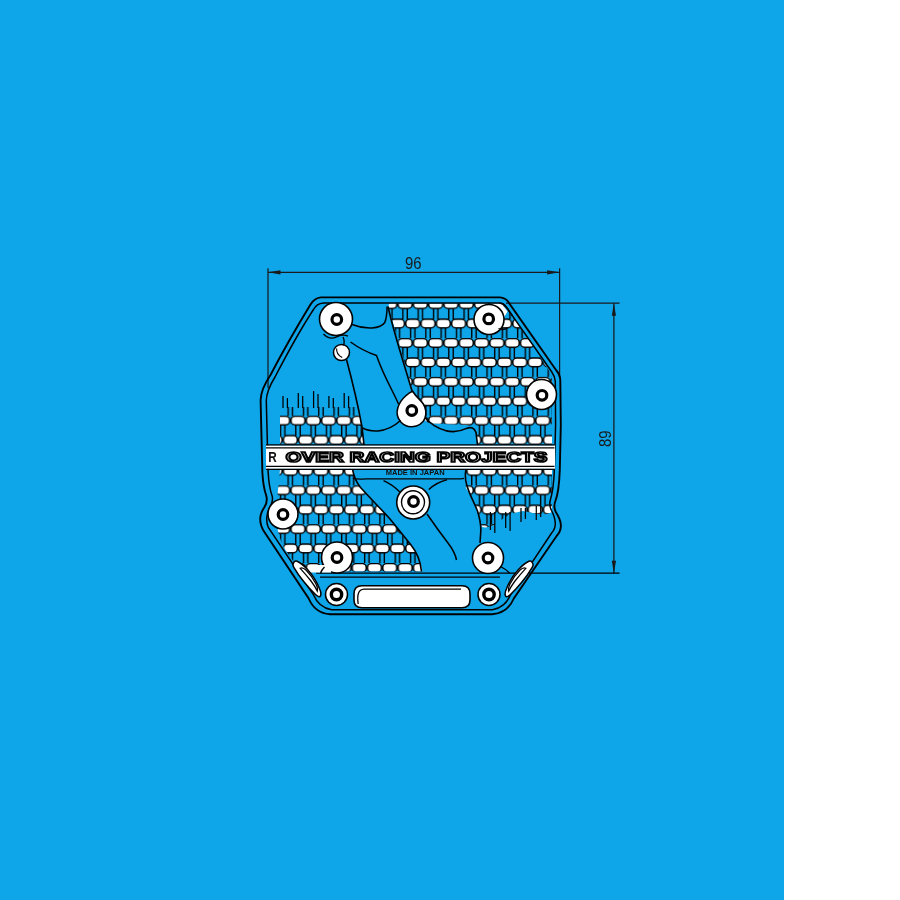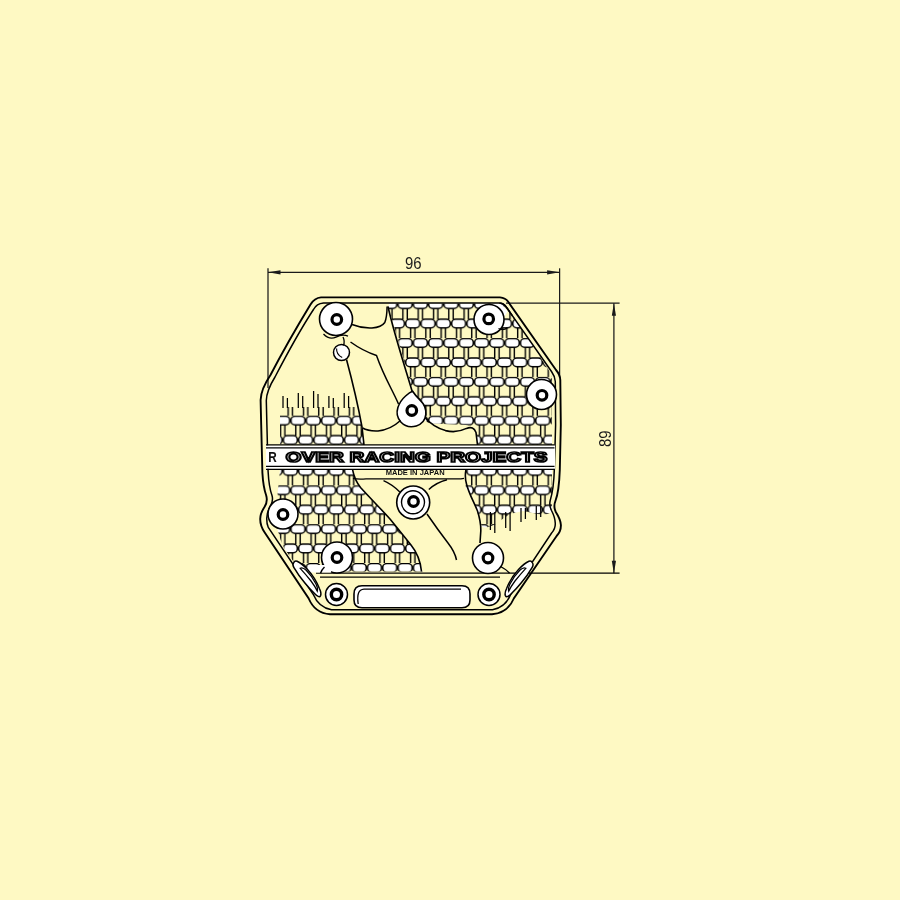--- a/index.html
+++ b/index.html
@@ -1,16 +1,16 @@
 <!DOCTYPE html>
 <html><head>
 <meta charset="utf-8">
 <style>
   html,body{margin:0;padding:0;background:#ffffff;}
-  .wrap{width:900px;height:900px;position:relative;background:#fef9c3;}
+  .wrap{width:784px;height:900px;position:relative;background:#0ea5e9;}
   text{font-family:"Liberation Sans", sans-serif;}
 </style>
 </head>
 <body>
 <div class="wrap">
 <svg width="900" height="900" viewBox="0 0 900 900">
 <defs>
   <g id="ktile">
     <g fill="#fff" stroke="#000" stroke-width="1.5">
       <rect x="0.65" y="0.6" width="14" height="8.5" rx="4"></rect>

